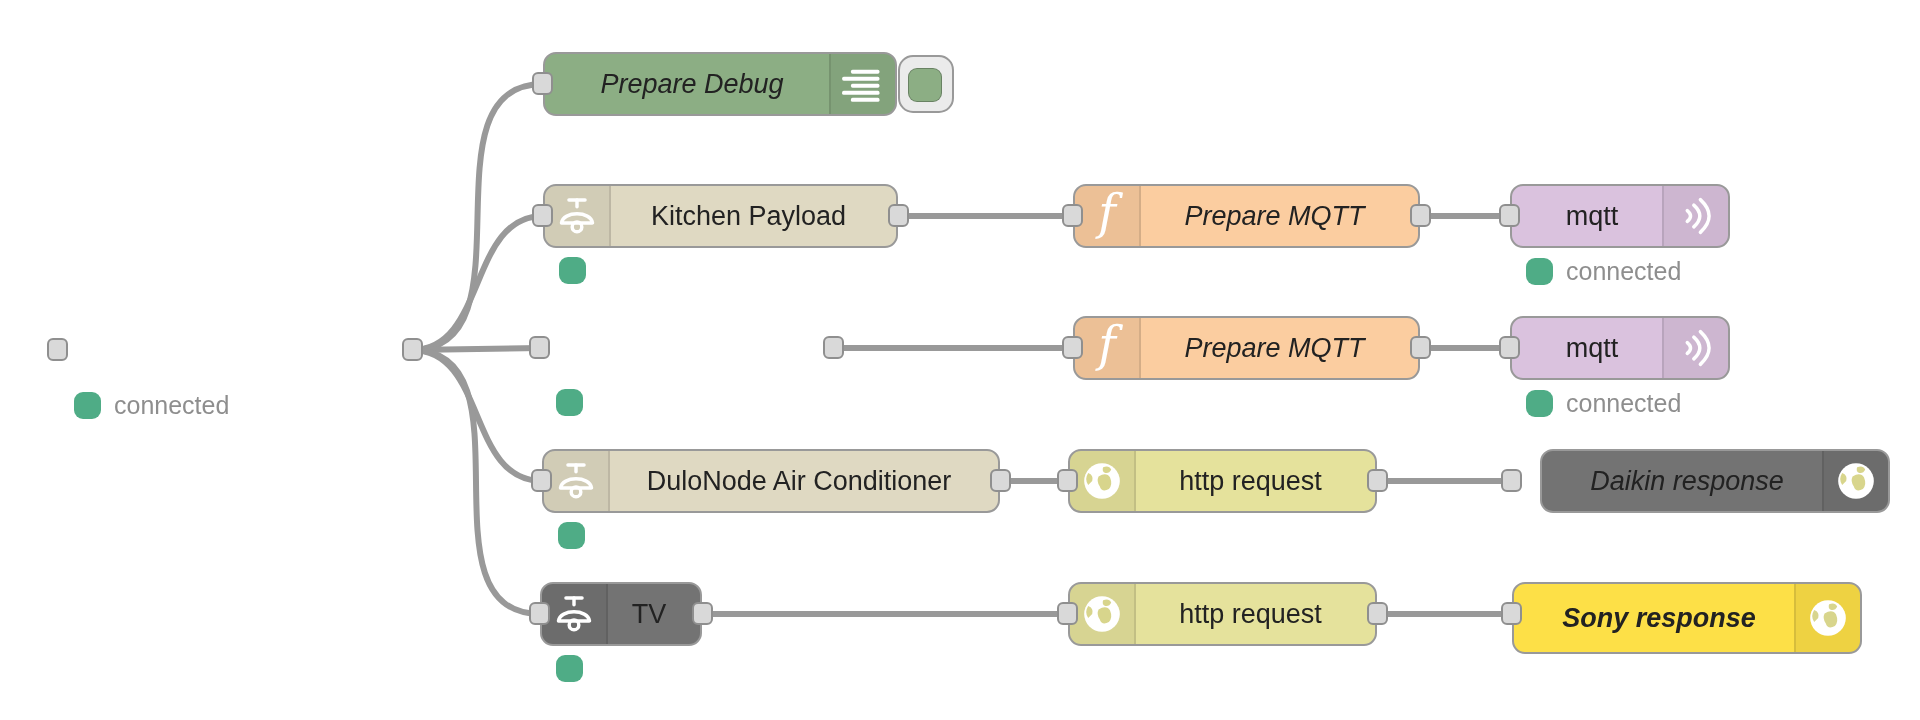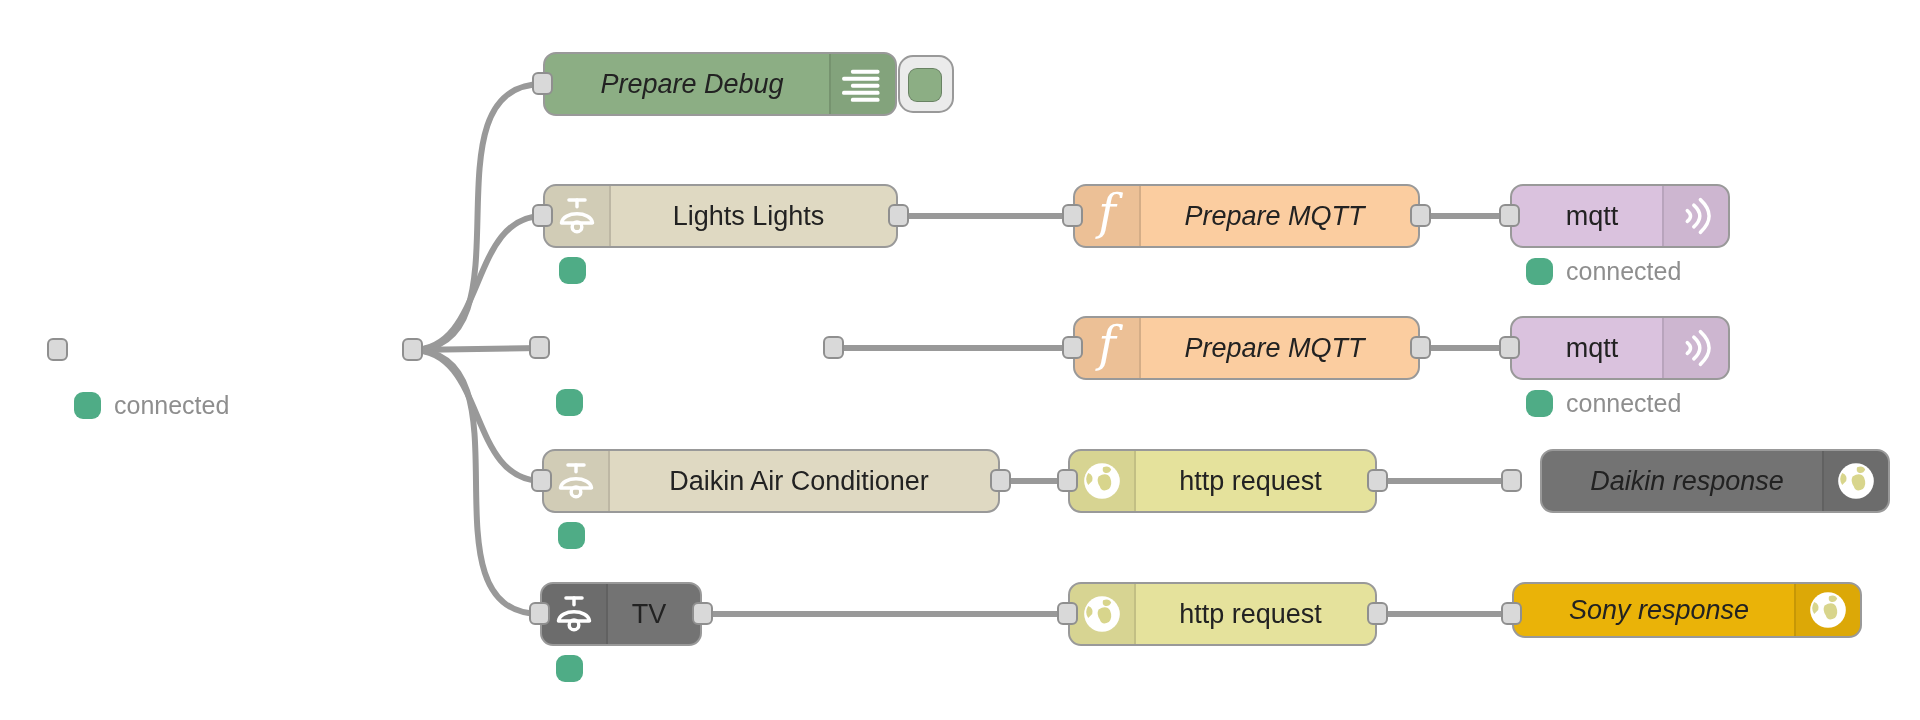--- a/index.html
+++ b/index.html
@@ -84,42 +84,42 @@
     <div class="port" style="left: 532px; top: 72px;"></div>
     <div class="node" style="left: 543px; top: 184px; width: 355px; height: 64px; background: rgb(223, 217, 194);">
       <div class="icon-sec left">
         <svg width="46" height="46" viewBox="0 0 40 40">
     <path d="M13 6 H27" stroke="#fff" fill="none" stroke-linecap="round" stroke-linejoin="round" stroke-width="3"></path>
     <path d="M20 6 V12" stroke="#fff" fill="none" stroke-linecap="round" stroke-linejoin="round" stroke-width="3"></path>
     <path d="M6.5 26 C8 15.5 32 15.5 33.5 26 Z" stroke="#fff" fill="none" stroke-linecap="round" stroke-linejoin="round" stroke-width="3"></path>
     <circle cx="20" cy="29.5" r="4.2" stroke="#fff" fill="none" stroke-linecap="round" stroke-linejoin="round" stroke-width="3"></circle>
         </svg>
       </div>
-      <div class="node-label" style="left: 64px; right: 8px;">Lights Lights</div>
+      <div class="node-label" style="left: 64px; right: 8px;">Kitchen Payload</div>
     </div>
     <div class="port" style="left: 532px; top: 204px;"></div>
     <div class="port" style="left: 888px; top: 204px;"></div>
     <div class="status" style="left: 559px; top: 257px;">
       <div class="status-dot" style="background: rgb(79, 172, 134);"></div>
     </div>
     <div class="port" style="left: 529px; top: 336px;"></div>
     <div class="port" style="left: 823px; top: 336px;"></div>
     <div class="status" style="left: 556px; top: 389px;">
       <div class="status-dot" style="background: rgb(79, 172, 134);"></div>
     </div>
     <div class="node" style="left: 542px; top: 449px; width: 458px; height: 64px; background: rgb(223, 217, 194);">
       <div class="icon-sec left">
         <svg width="46" height="46" viewBox="0 0 40 40">
     <path d="M13 6 H27" stroke="#fff" fill="none" stroke-linecap="round" stroke-linejoin="round" stroke-width="3"></path>
     <path d="M20 6 V12" stroke="#fff" fill="none" stroke-linecap="round" stroke-linejoin="round" stroke-width="3"></path>
     <path d="M6.5 26 C8 15.5 32 15.5 33.5 26 Z" stroke="#fff" fill="none" stroke-linecap="round" stroke-linejoin="round" stroke-width="3"></path>
     <circle cx="20" cy="29.5" r="4.2" stroke="#fff" fill="none" stroke-linecap="round" stroke-linejoin="round" stroke-width="3"></circle>
         </svg>
       </div>
-      <div class="node-label" style="left: 64px; right: 8px;">Daikin Air Conditioner</div>
+      <div class="node-label" style="left: 64px; right: 8px;">DuloNode Air Conditioner</div>
     </div>
     <div class="port" style="left: 531px; top: 469px;"></div>
     <div class="port" style="left: 990px; top: 469px;"></div>
     <div class="status" style="left: 558px; top: 522px;">
       <div class="status-dot" style="background: rgb(79, 172, 134);"></div>
     </div>
     <div class="node" style="left: 540px; top: 582px; width: 162px; height: 64px; background: #737373;">
       <div class="icon-sec left">
         <svg width="46" height="46" viewBox="0 0 40 40">
     <path d="M13 6 H27" stroke="#fff" fill="none" stroke-linecap="round" stroke-linejoin="round" stroke-width="3"></path>
@@ -216,21 +216,21 @@
         <svg width="46" height="46" viewBox="0 0 40 40">
     <circle cx="20" cy="20" r="15.5" fill="#ffffff"></circle>
     <path d="M17 16 q7 -4 10 1 q2.5 6 -1 10 q-6 3.5 -8 -2.5 q-3 -4.5 -1 -8.5" fill="#D8D58C"></path>
     <path d="M21 8 q5 -2 7 2 q-1.5 3.5 -5 3 q-3.5 -1 -2 -5" fill="#D8D58C"></path>
     <path d="M8 13 q5 2 3.5 7 l-3.5 3.5 q-3.5 -5 0 -10.5" fill="#D8D58C"></path>
         </svg>
       </div>
       <div class="node-label italic" style="left: 8px; right: 64px;">Daikin response</div>
     </div>
     <div class="port" style="left: 1501px; top: 469px;"></div>
-    <div class="node" style="left: 1512px; top: 582px; width: 350px; height: 56px; background: #eab308;">
+    <div class="node" style="left: 1512px; top: 582px; width: 350px; height: 72px; background: #fde047; font-weight: bold;">
       <div class="icon-sec right">
         <svg width="46" height="46" viewBox="0 0 40 40">
     <circle cx="20" cy="20" r="15.5" fill="#ffffff"></circle>
     <path d="M17 16 q7 -4 10 1 q2.5 6 -1 10 q-6 3.5 -8 -2.5 q-3 -4.5 -1 -8.5" fill="#D8D58C"></path>
     <path d="M21 8 q5 -2 7 2 q-1.5 3.5 -5 3 q-3.5 -1 -2 -5" fill="#D8D58C"></path>
     <path d="M8 13 q5 2 3.5 7 l-3.5 3.5 q-3.5 -5 0 -10.5" fill="#D8D58C"></path>
         </svg>
       </div>
       <div class="node-label italic" style="left: 8px; right: 64px;">Sony response</div>
     </div>

